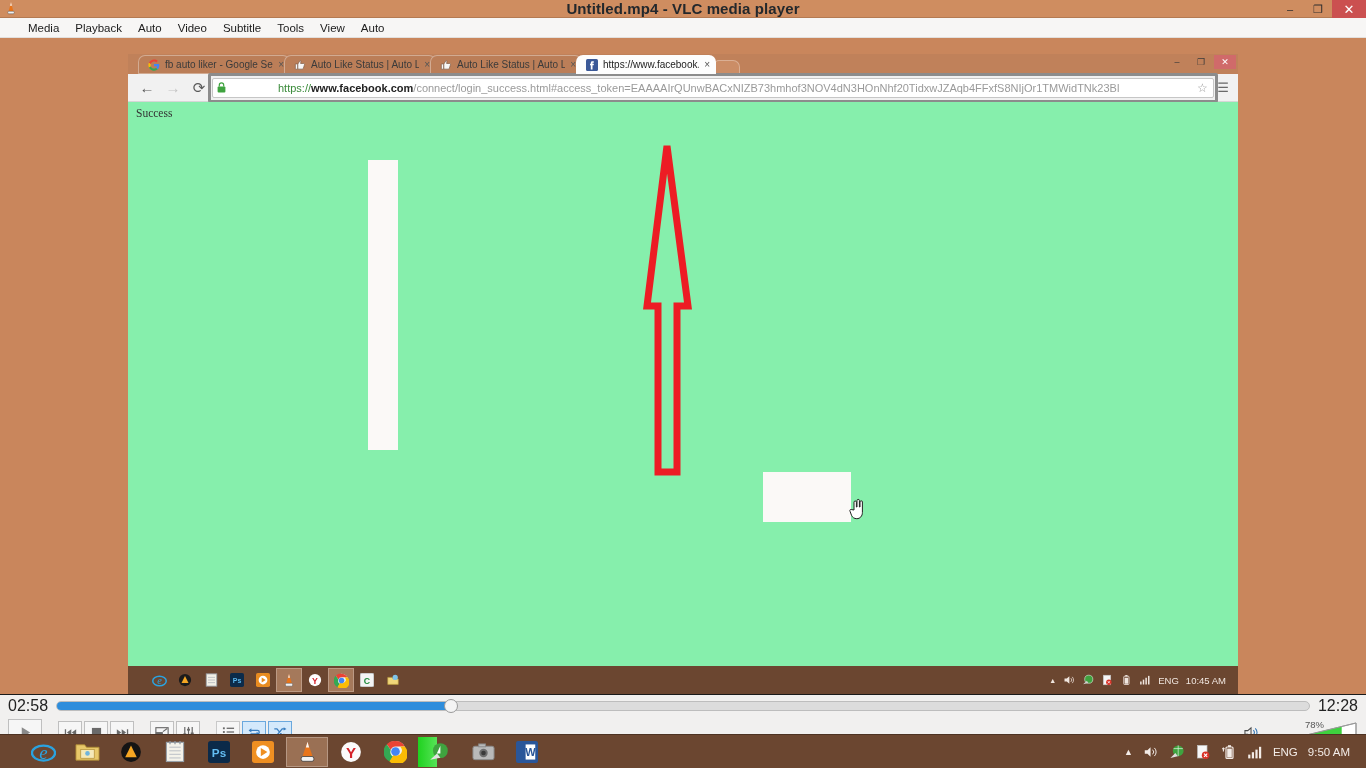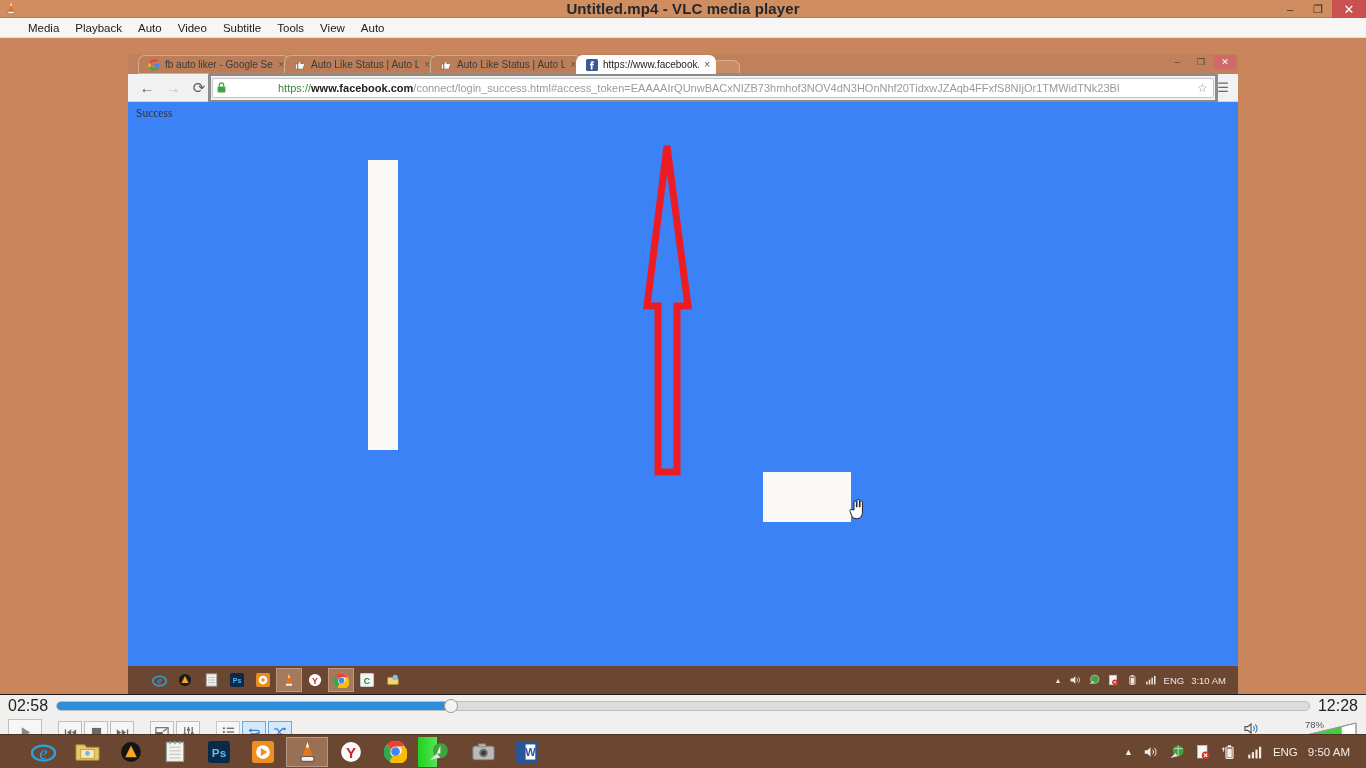--- a/index.html
+++ b/index.html
@@ -82,21 +82,21 @@
   .url-host { color:#222; font-weight:bold; }
   .url-rest { color:#9a9a9a; }
   .omnibox-text { overflow:hidden; white-space:nowrap; flex:1 1 auto;margin-left:48px; }
   .star-icon { flex:0 0 12px; margin-left:3px; color:#9b9b9b; font-size:12px; }
   .chrome-menu { width:18px; text-align:center; color:#6a6a6a; font-size:13px; line-height:8px;}
   .omnibox-focus-ring {
     position:absolute; left:-4px; top:-5px; right:-4px; bottom:-5px;
     border:3px solid #8c8c8c; border-radius:2px; pointer-events:none;
   }
   .chrome-page {
-    position:absolute; left:0; top:48px; right:0; bottom:0; background:#3b82f6;
+    position:absolute; left:0; top:48px; right:0; bottom:0; background:#86efac;
   }
   .page-success { position:absolute; left:8px; top:5px; font-size:11.5px; color:#333;
                   font-family:"Liberation Serif", serif; }
   .page-ghost { position:absolute; background:#fbf9f7; }
 
   
   .red-arrow { position:absolute; left:640px; top:104px; pointer-events:none; }
 
   
   .inner-taskbar {
@@ -131,21 +131,21 @@
     flex:0 0 32px; background:#f1f0ef; display:flex; align-items:center; padding:0 8px; gap:0;
   }
   .cbtn {
     width:24px; height:22px; display:flex; align-items:center; justify-content:center;
     border:1px solid #bfbfbf; background:#f6f6f6; margin-right:2px;
   }
   .cbtn.play { width:34px; height:26px; }
   .cbtn.flat { border-color:#c9c9c9; }
   .cbtn.on { background:#d4e9fb; border-color:#6aa8dd; }
   .cgroup { display:flex; align-items:center; margin-right:14px; }
-  .vol-area { margin-left:auto; display:flex; align-items:flex-start; gap:20px; position:relative; }
+  .vol-area { margin-left:auto; display:flex; align-items:center; gap:20px; position:relative; }
   .vol-pct { position:absolute; right:34px; top:-2px; font-size:9.5px; color:#555; }
 
   
   .statusbar {
     flex:0 0 20px; background:#eceae8; display:flex; align-items:center;
     gap:3px; padding:0 4px; border-top:1px solid #d2d0ce;
   }
   .status-file {
     flex:1 1 auto; height:16px; background:#f7f6f5; border:1px solid #c8c6c4;
     display:flex; align-items:center; padding:0 6px; font-size:10.5px; color:#2b3a4a;
@@ -380,21 +380,21 @@
           <rect x="7" y="1.4" width="3" height="1.6" fill="#f0e6df"></rect>
           <rect x="6.2" y="5" width="4.6" height="8" fill="#f0e6df"></rect>
         </svg>
         <svg class="t-ico" viewBox="0 0 16 16">
           <rect x="1.5" y="10" width="2" height="4" fill="#f0e6df"></rect>
           <rect x="5" y="7.5" width="2" height="6.5" fill="#f0e6df"></rect>
           <rect x="8.5" y="5" width="2" height="9" fill="#f0e6df"></rect>
           <rect x="12" y="2.5" width="2" height="11.5" fill="#f0e6df"></rect>
         </svg>
         <span>ENG</span>
-        <span>3:10 AM</span>
+        <span>10:45 AM</span>
       </div>
     </div>
   </div>
 
   <div class="seek-row">
     <div class="time-label">02:58</div>
     <div class="seek-track">
       <div class="seek-fill" id="seek-fill" style="width: 31.5%;"></div>
       <div class="seek-knob" id="seek-knob" style="left: calc(31.5% - 7px);"></div>
     </div>

